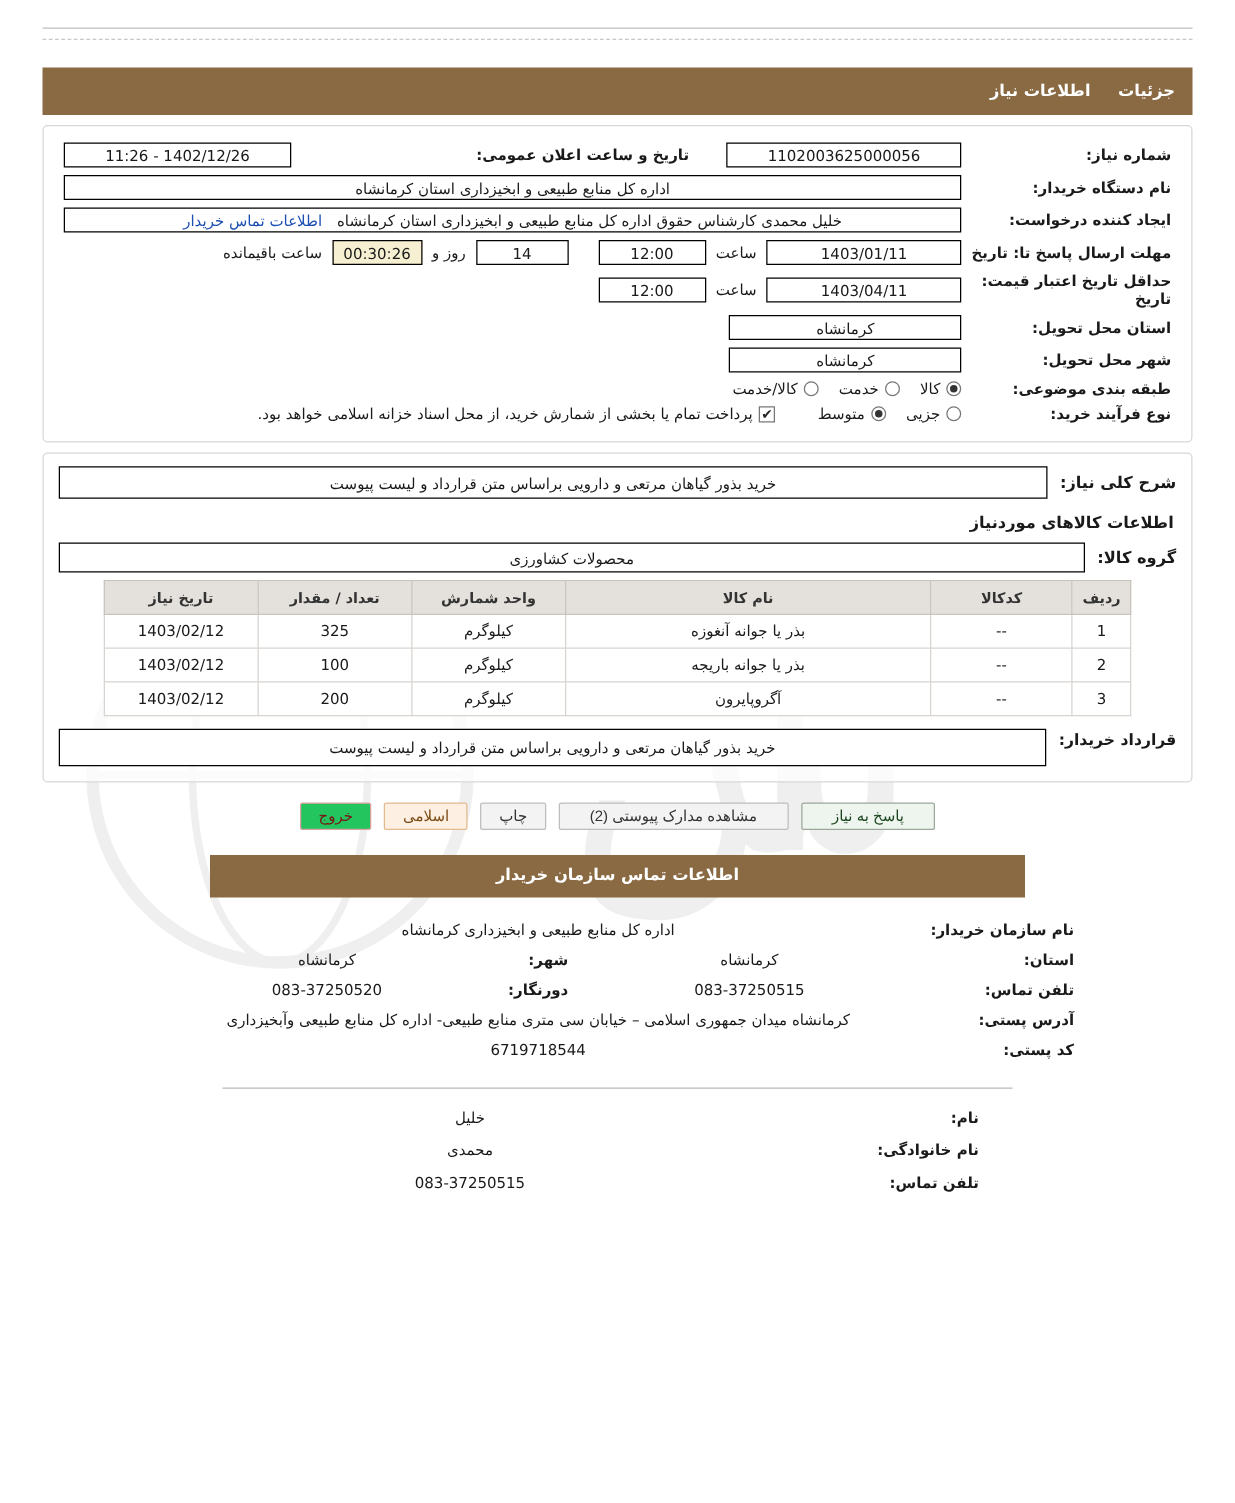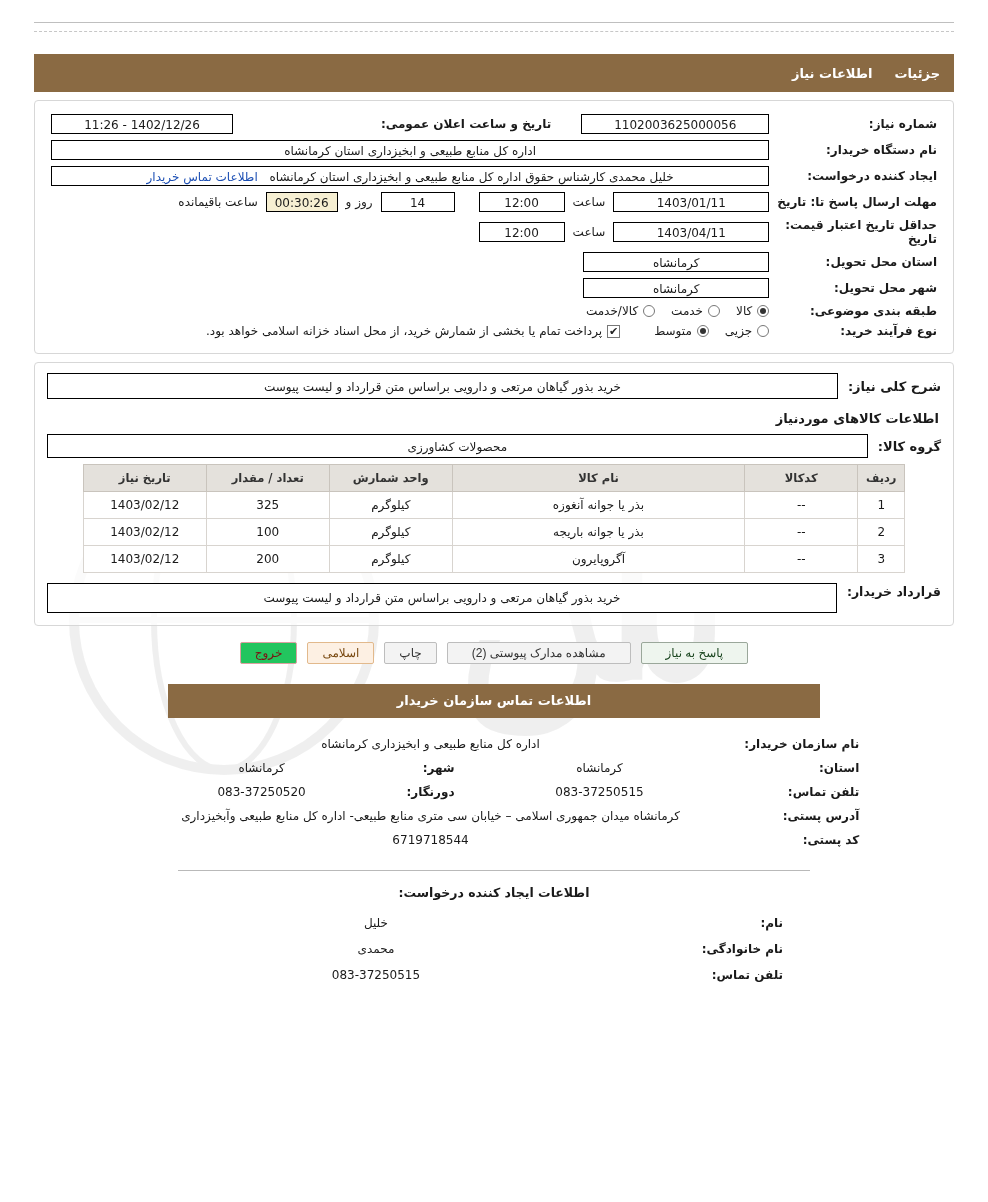--- a/index.html
+++ b/index.html
@@ -456,21 +456,20 @@
     </tr>
     <tr>
       <td class="c-lbl">کد پستی:</td>
       <td class="c-val" colspan="3">6719718544</td>
     </tr>
   </tbody>
     </table>
 
   <div class="hr-thin"></div>
 
-  <div class="creator-title">اطلاعات ایجاد کننده درخواست:</div>
 
   <table class="creator">
     <tbody>
         <tr>
       <td class="cr-lbl">نام:</td>
       <td class="cr-val">خلیل</td>
     </tr>
     <tr>
       <td class="cr-lbl">نام خانوادگی:</td>
       <td class="cr-val">محمدی</td>

